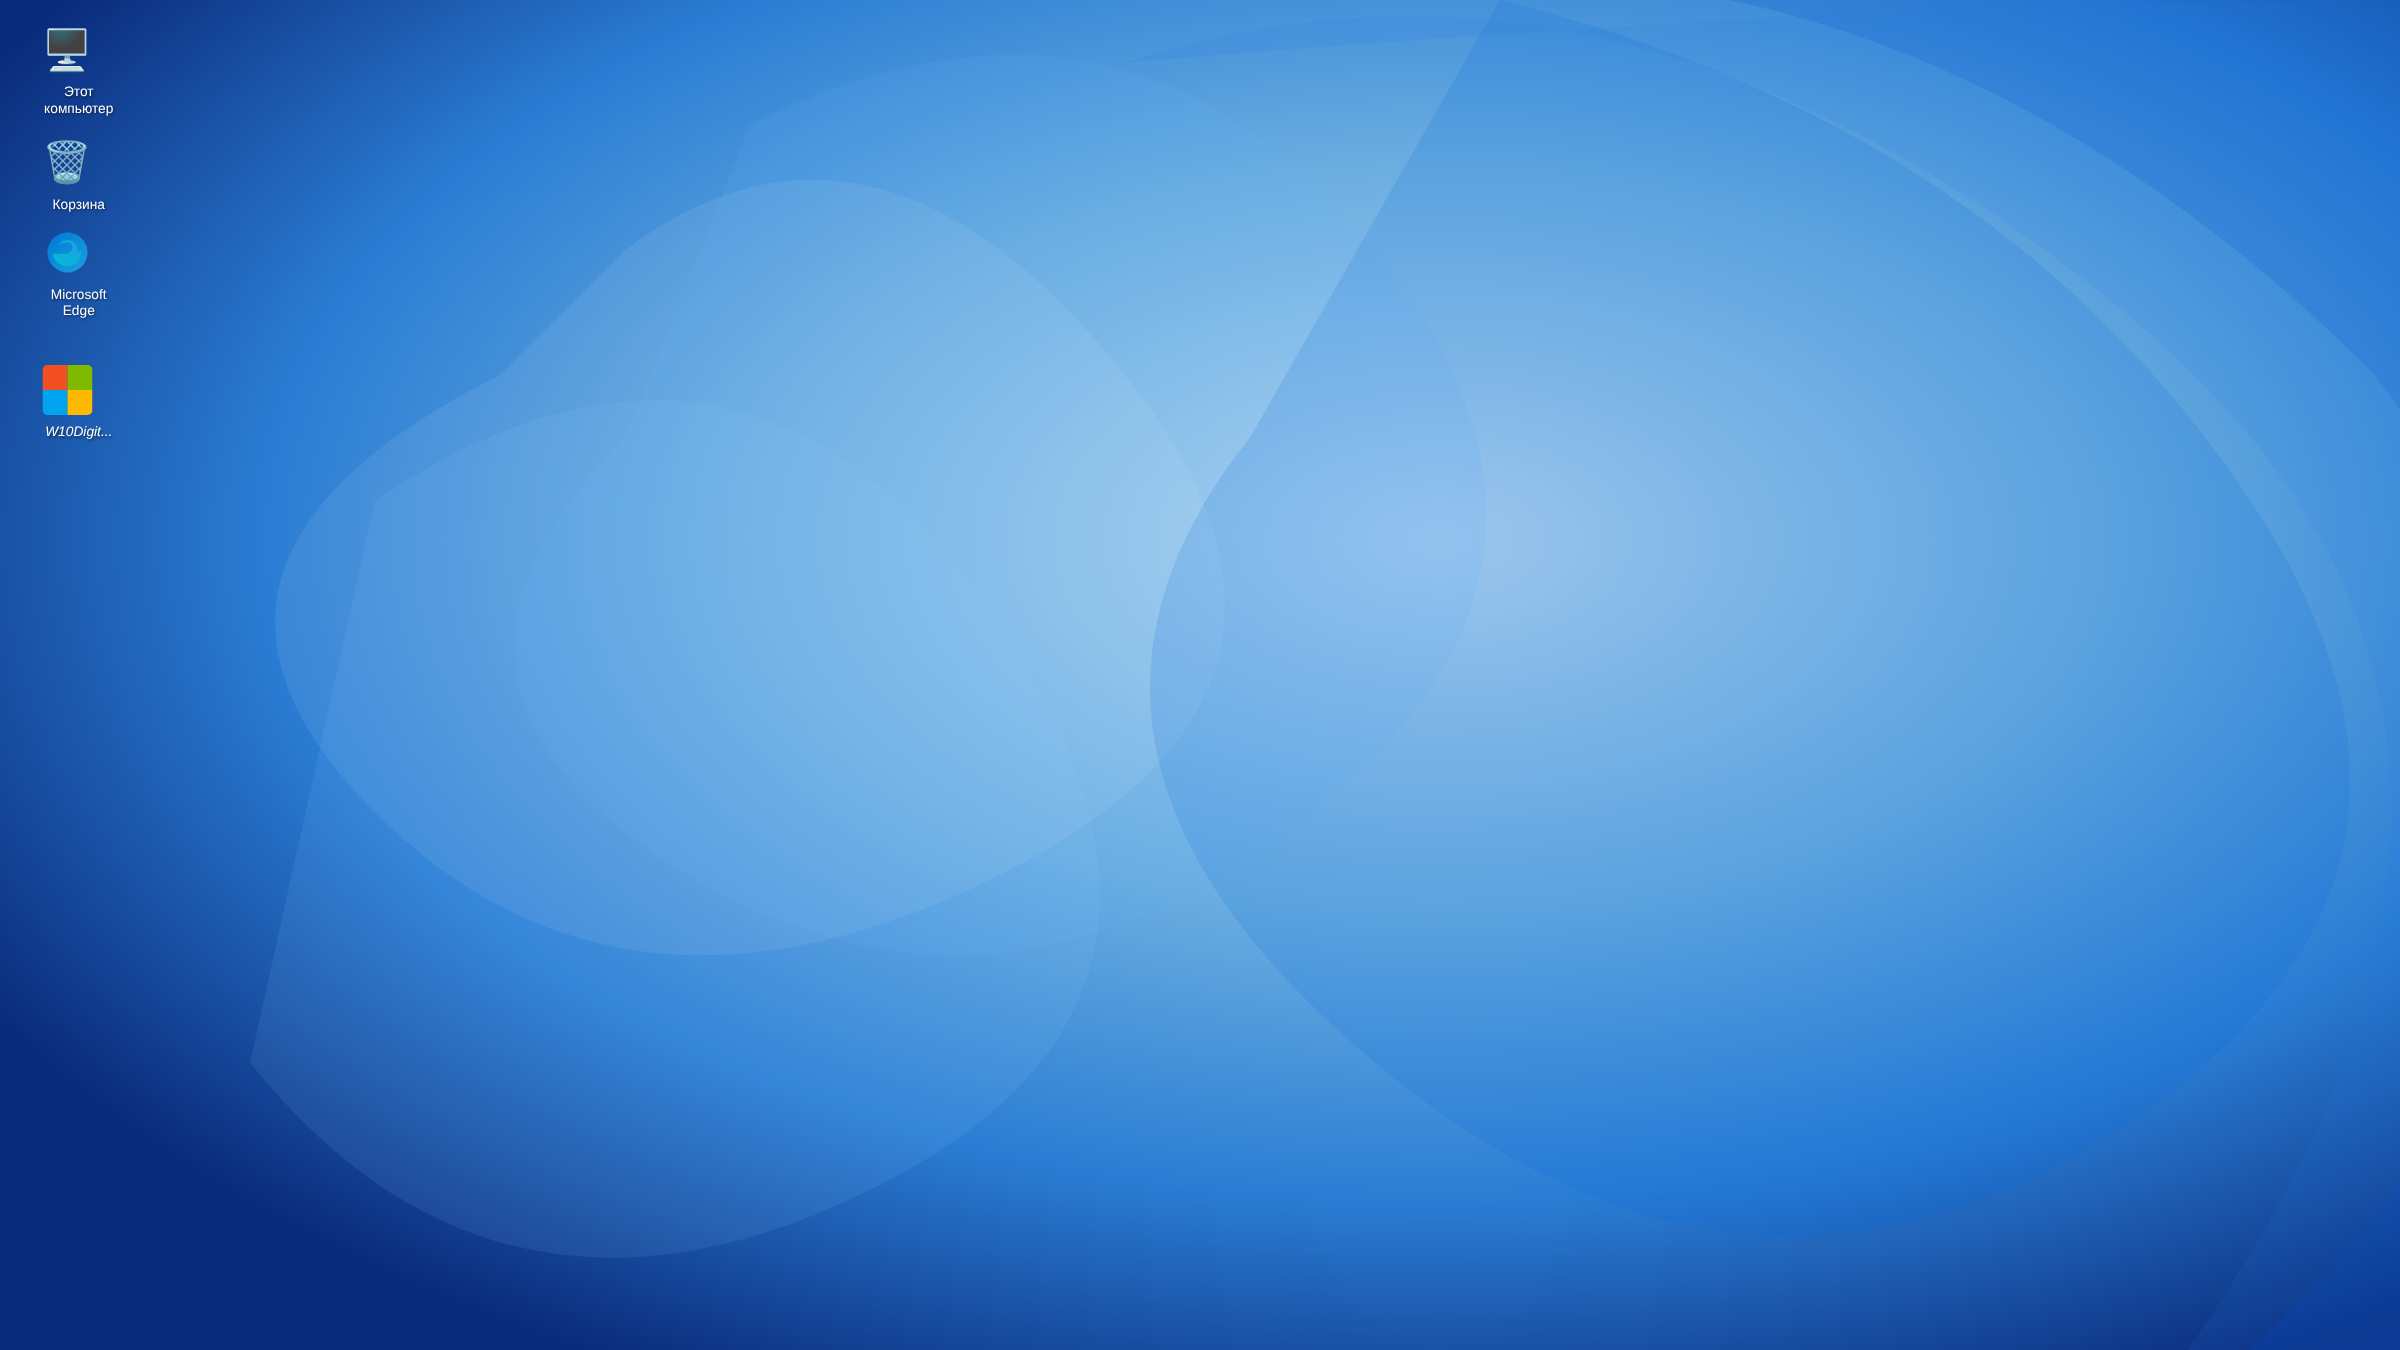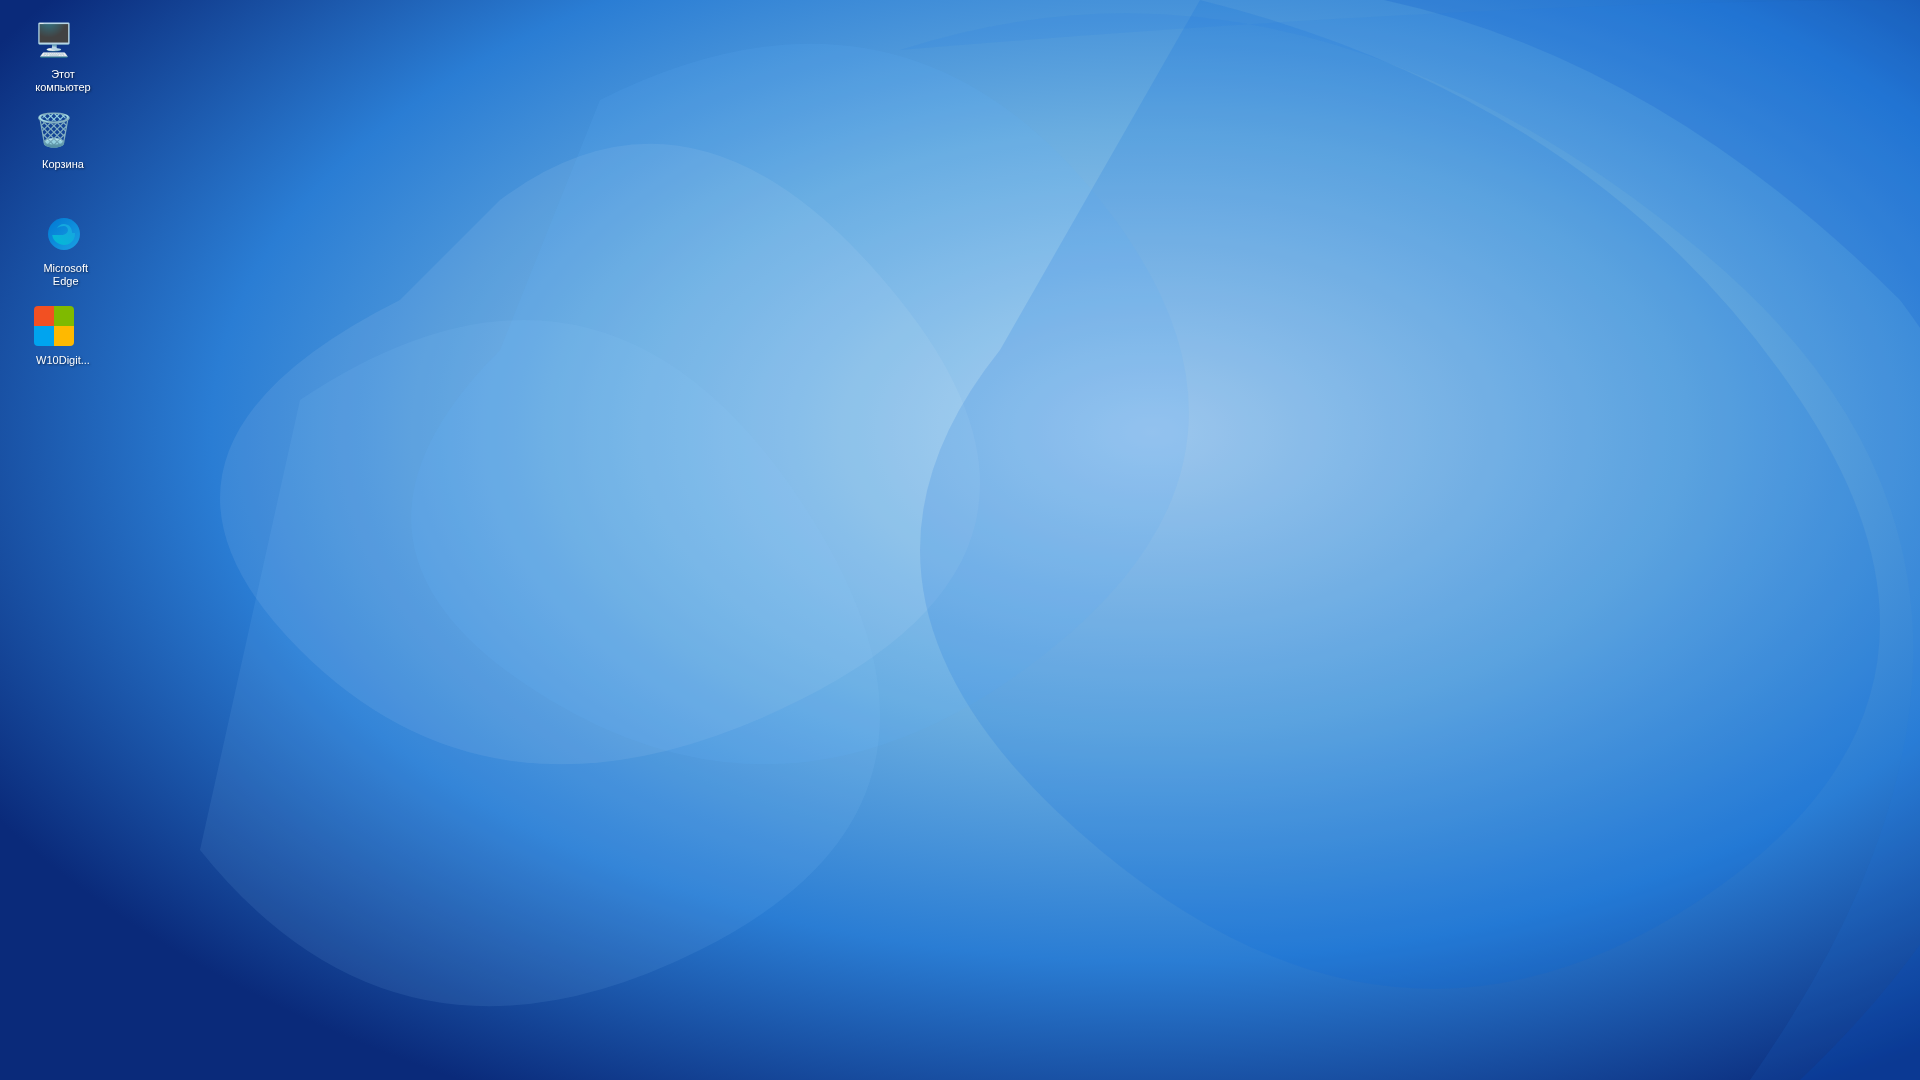--- a/index.html
+++ b/index.html
@@ -81,41 +81,41 @@
     <div class="icon-img">🖥️</div>
     <div class="icon-label">Этот
 компьютер</div>
   </div>
 
   <div class="desktop-icon" style="left:14px;top:100px;">
     <div class="icon-img">🗑️</div>
     <div class="icon-label">Корзина</div>
   </div>
 
-  <div class="desktop-icon" style="left:14px;top:204px;align-items:flex-end;">
+  <div class="desktop-icon" style="left:14px;top:172px;">
     <div class="icon-img">
       <svg width="40" height="40" viewBox="0 0 40 40">
         <defs>
           <linearGradient id="eg1" x1="0%" y1="0%" x2="100%" y2="100%">
             <stop offset="0%" stop-color="#0078d4"></stop>
             <stop offset="100%" stop-color="#1ba1e2"></stop>
           </linearGradient>
           <linearGradient id="eg2" x1="0%" y1="100%" x2="100%" y2="0%">
             <stop offset="0%" stop-color="#00bcd4"></stop>
             <stop offset="100%" stop-color="#1ba1e2"></stop>
           </linearGradient>
         </defs>
         <path d="M20 4C11.2 4 4 11.2 4 20s7.2 16 16 16 16-7.2 16-16S28.8 4 20 4z" fill="url(#eg1)"></path>
         <path d="M28 18c0-4.4-3.6-8-8-8-3 0-5.7 1.7-7 4.2C14.8 12.8 17.2 12 20 12c2.2 0 4 1.8 4 4 0 1-.4 2-1 2.7C21.5 20.2 19.5 21 17 21H8.2c.4 3.8 2.8 7 6.3 8.6C16.1 30.5 18 31 20 31c6.1 0 11-4.9 11-11 0-.3 0-.7-.1-1H28c0 .3.1.7.1 1v-2z" fill="url(#eg2)"></path>
       </svg>
     </div>
     <div class="icon-label">Microsoft<br>Edge</div>
   </div>
 
-  <div class="desktop-icon" style="left:14px;top:296px;">
+  <div class="desktop-icon" style="left:14px;top:282px;font-style:italic;">
     <div class="icon-img">
       <div style="width:40px;height:40px;display:grid;grid-template-columns:1fr 1fr;border-radius:4px;overflow:hidden;">
         <div style="background:#f25022;"></div>
         <div style="background:#7fba00;"></div>
         <div style="background:#00a4ef;"></div>
         <div style="background:#ffb900;"></div>
       </div>
     </div>
     <div class="icon-label">W10Digit...</div>
   </div>

